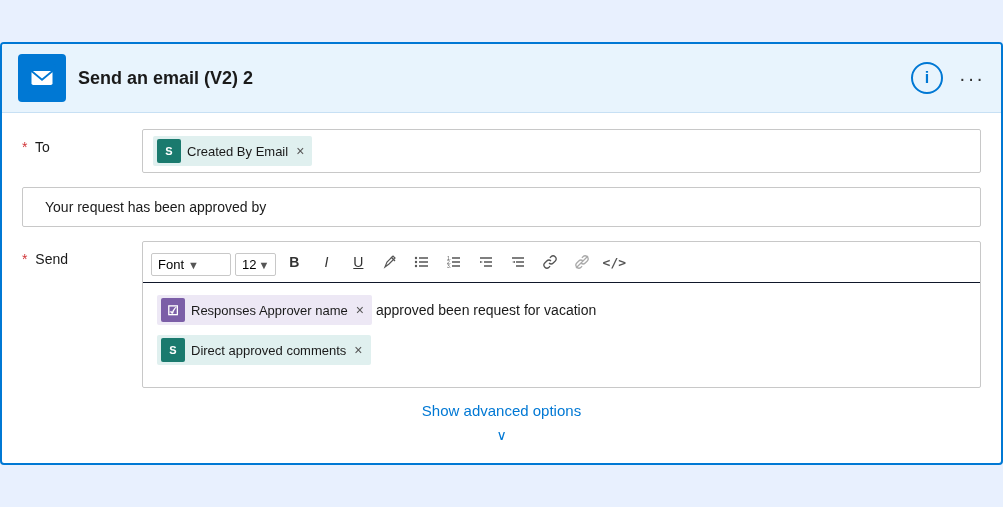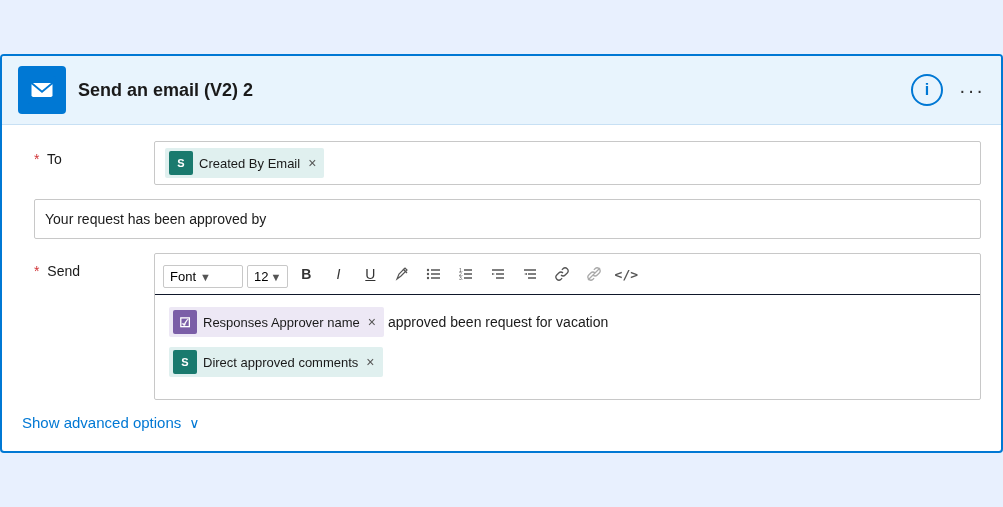--- a/index.html
+++ b/index.html
@@ -73,38 +73,37 @@
       background: none;
       border: none;
     }
     .body {
       padding: 16px 20px 20px 20px;
     }
     .field-row {
       display: flex;
       align-items: flex-start;
       margin-bottom: 14px;
-      margin-left: 12px;
     }
     .field-label {
       width: 120px;
       padding-top: 10px;
       font-size: 14px;
       color: #1a1a1a;
       flex-shrink: 0;
     }
     .required-star {
       color: #d13438;
       margin-right: 4px;
     }
     .field-input {
       flex: 1;
       border: 1px solid #c8c8c8;
       border-radius: 2px;
-      padding: 8px 10px;
+      padding: 8px 22px;
       font-size: 14px;
       color: #1a1a1a;
       min-height: 40px;
       display: flex;
       align-items: center;
     }
     .to-field {
       display: flex;
       align-items: center;
       flex-wrap: wrap;
@@ -217,20 +216,21 @@
     }
     .inline-text {
       font-size: 14px;
       color: #1a1a1a;
     }
     .show-advanced {
       margin-top: 8px;
       display: flex;
       align-items: center;
       gap: 8px;
+      flex-direction: column;
     }
     .show-advanced-link {
       color: #0078d4;
       font-size: 15px;
       cursor: pointer;
       text-decoration: none;
       font-weight: 500;
     }
     .chevron-icon {
       color: #0078d4;

